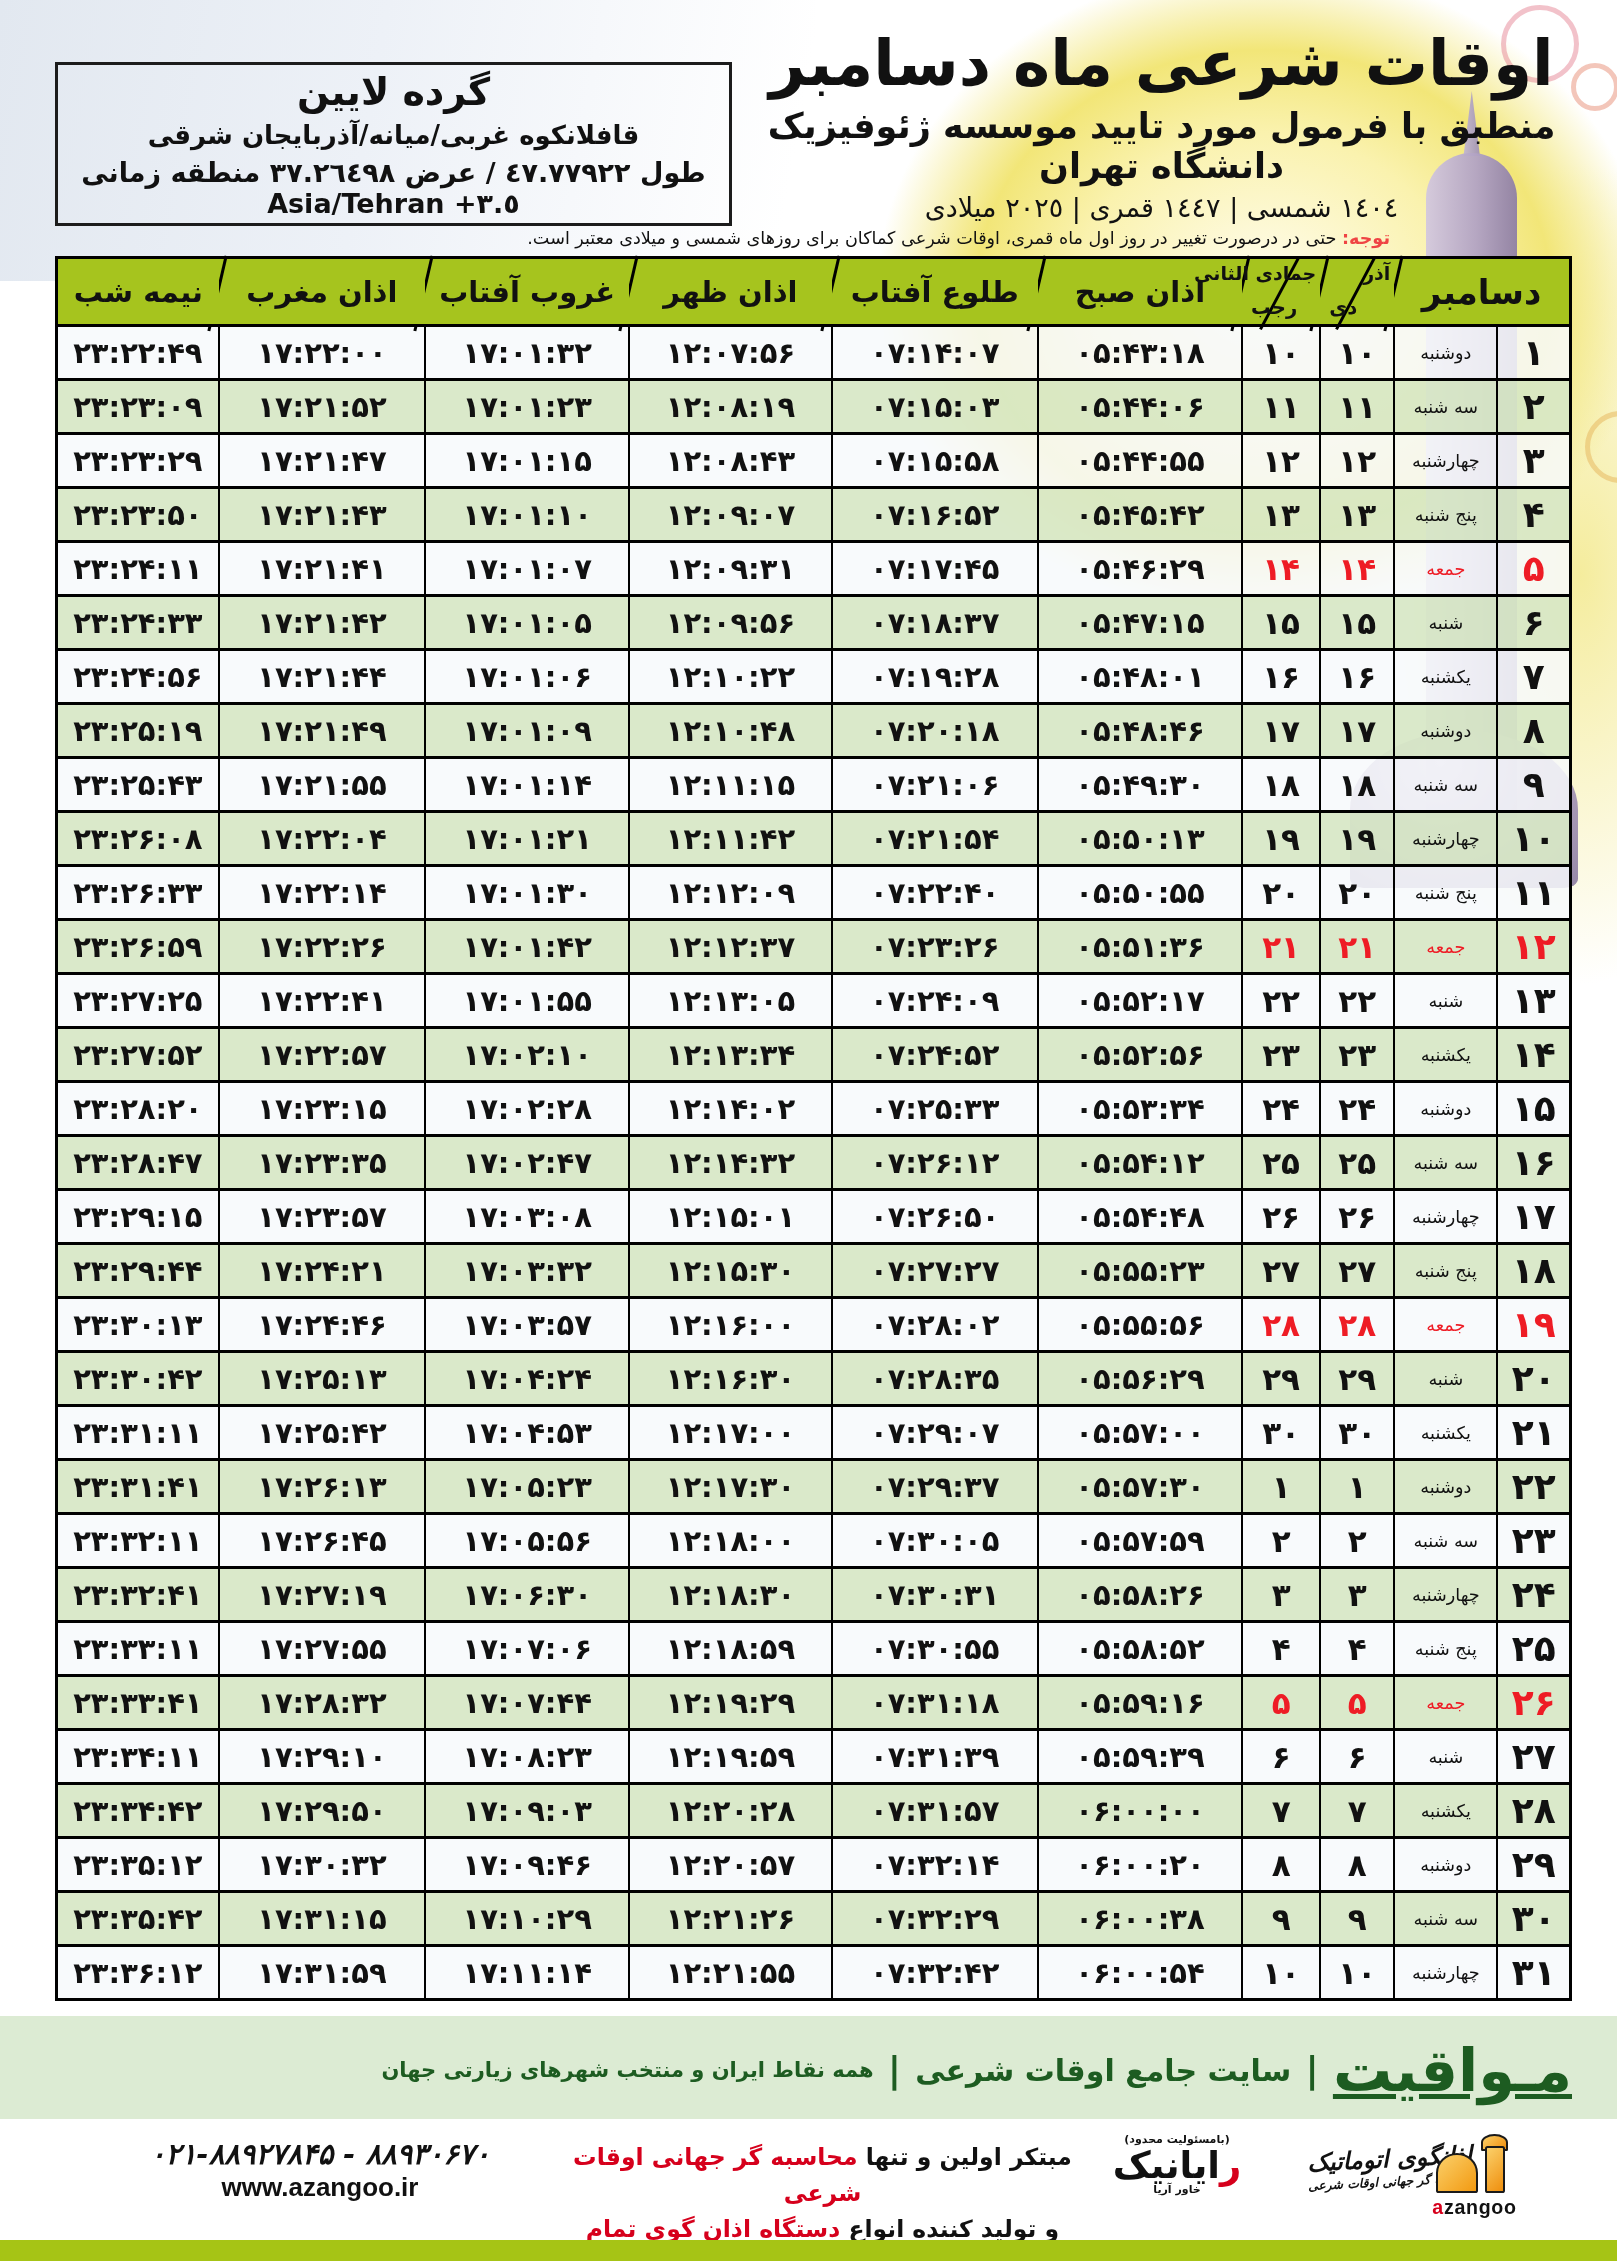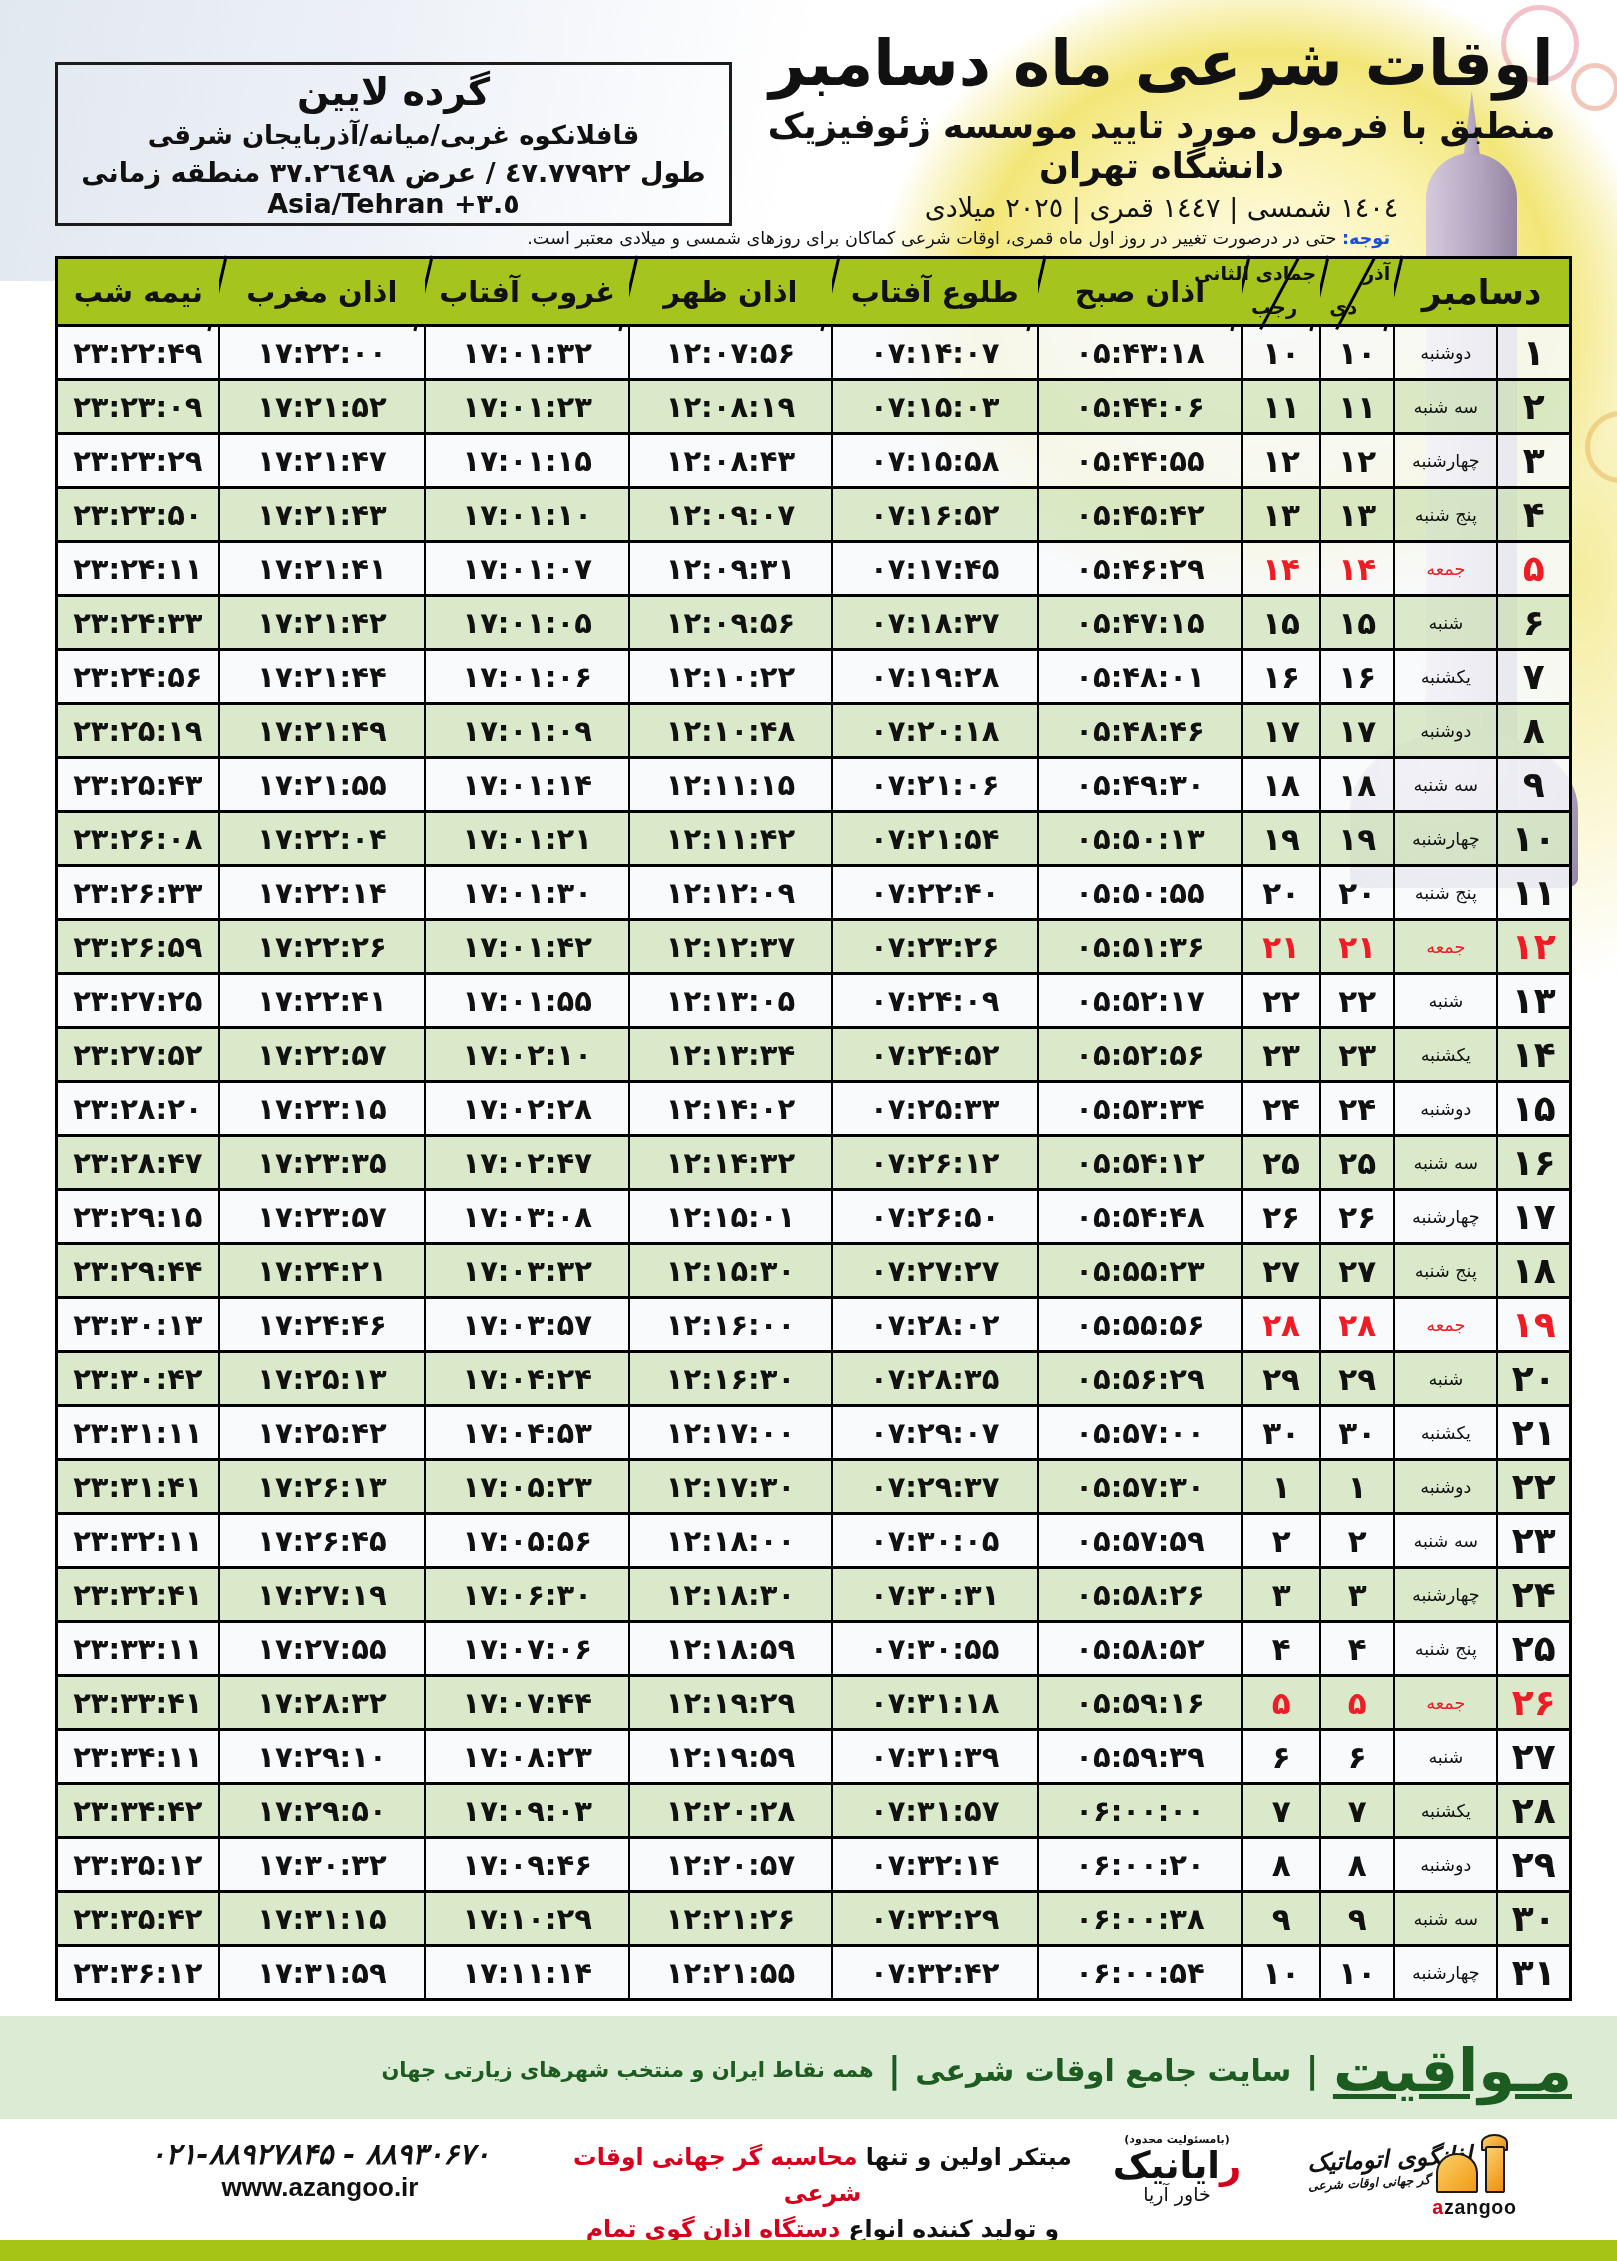--- a/index.html
+++ b/index.html
@@ -82,21 +82,21 @@
   .contact { position:absolute; left:85px; top:18px; width:470px; text-align:center; }
   .phone { font-size:29px; font-weight:bold; direction:ltr; letter-spacing:1.3px;font-style:italic; }
   .site-url { font-size:26px; font-weight:bold; font-family:Liberation Sans, sans-serif; margin-top:1px; }
   .claims { position:absolute; right:541px; top:19.6px; width:509px; direction:rtl; text-align:center;
     font-size:23.5px; font-weight:bold; line-height:1.55; }
   .claim-red { color:#d6001c; }
   .rayanik { position:absolute; right:356px; top:14.4px; width:170px; text-align:center; direction:rtl; }
   .rayanik-note { font-size:11px; font-weight:bold; }
   .rayanik-name { font-size:37px; font-weight:bold; line-height:1.1; }
   .rayanik-name .red-letter { color:#d6001c; }
-  .rayanik-sub { font-size:19px; font-weight:normal; margin-top:-3.9px; }
+  .rayanik-sub { font-size:11px; font-weight:bold; margin-top:-3.9px; }
   .azangoo-fa { position:absolute; right:130px; top:26px; width:196px; text-align:center; direction:rtl; transform:rotate(-3deg); }
   .azangoo-fa-1 { font-size:24px; font-weight:bold; font-style:italic; }
   .azangoo-fa-2 { font-size:12.4px; font-weight:bold; font-style:italic; margin-top:1.3px; }
   .azangoo-logo { position:absolute; right:98px; top:14.4px; width:91px; text-align:center; }
   .az-icon { position:relative; width:78px; height:60px; margin:0 auto; }
   .az-dome { position:absolute; left:0; bottom:0; width:42px; height:40px; background:linear-gradient(135deg,#fbd06a,#f29a12);
     border:2px solid #1a1a1a; border-radius:50% 50% 2.6px 2.6px; }
   .az-minaret { position:absolute; right:9px; bottom:0; width:19.6px; height:47px; background:linear-gradient(135deg,#fbd06a,#ef8f0e);
     border:2px solid #1a1a1a; border-radius:2.6px; }
   .az-bulb { position:absolute; right:5.2px; bottom:42px; width:27px; height:17px; background:linear-gradient(135deg,#fbd06a,#ef8f0e);
@@ -127,21 +127,21 @@
   </div>
 </div>
 
 <div class="main-header">
   <div class="mh-title">اوقات شرعی ماه دسامبر</div>
   <div class="mh-sub">منطبق با فرمول مورد تایید موسسه ژئوفیزیک دانشگاه تهران</div>
   <div class="mh-years">١٤٠٤ شمسی | ١٤٤٧ قمری | ٢٠٢٥ میلادی</div>
 </div>
 
 <div class="note">
-  <span class="note-label" style="color: #1d4ed8;">توجه:</span><span> حتی در درصورت تغییر در روز اول ماه قمری، اوقات شرعی کماکان برای روزهای شمسی و میلادی معتبر است.</span>
+  <span class="note-label" style="color: #ef4444;">توجه:</span><span> حتی در درصورت تغییر در روز اول ماه قمری، اوقات شرعی کماکان برای روزهای شمسی و میلادی معتبر است.</span>
 </div>
 
 <table class="ptimes" dir="rtl">
   <colgroup>
     <col style="width:73px">
       <col style="width:103px">
       <col style="width:74px">
       <col style="width:78px">
     <col style="width:204px">
       <col style="width:206px">

